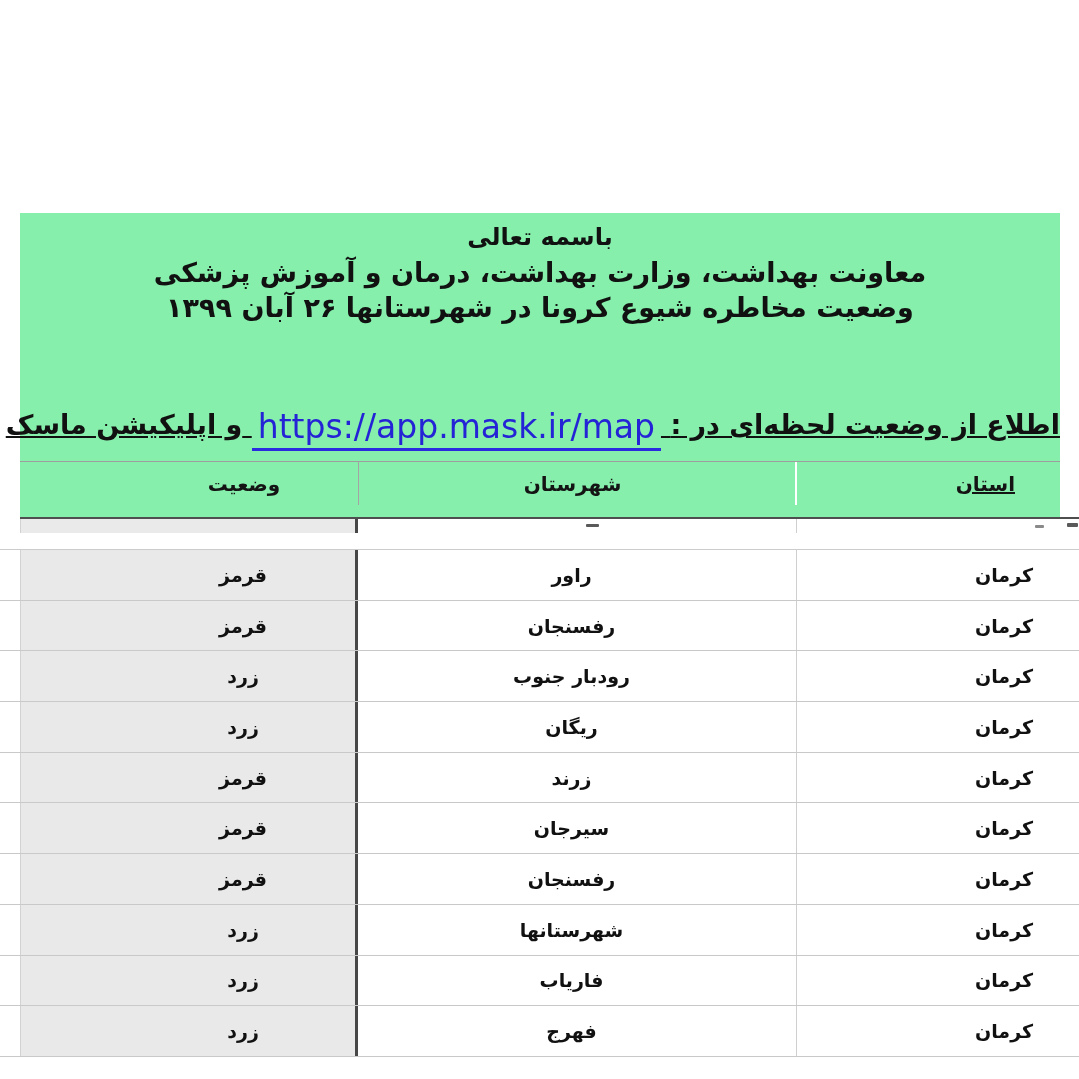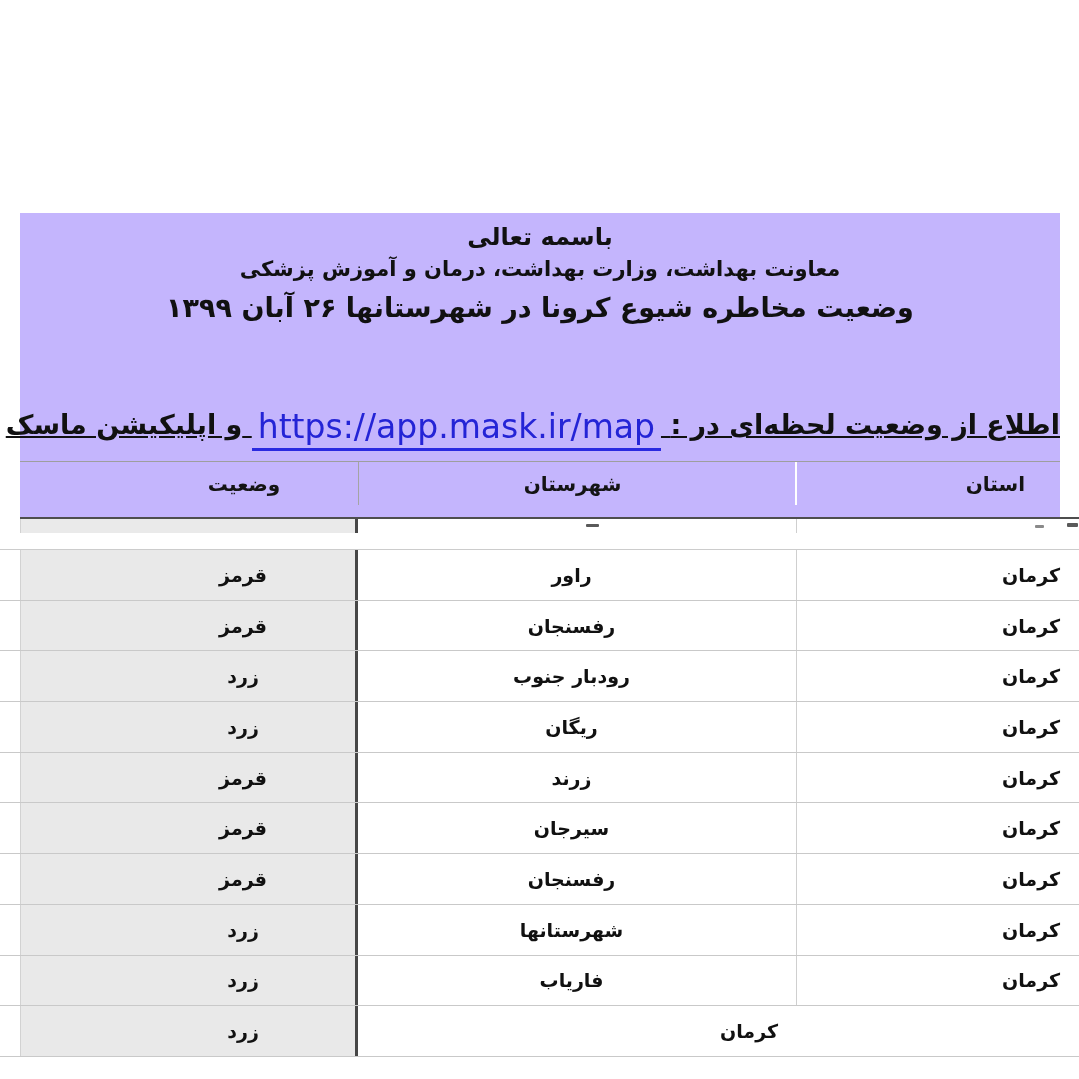--- a/index.html
+++ b/index.html
@@ -17,33 +17,33 @@
     direction: rtl;
   }
 
   
   .header-block {
     position: absolute;
     left: 20px;
     top: 213px;
     width: 1040px;
     height: 304px;
-    background: #c4b5fd;
+    background: #86efac;
     color: #111111;
   }
   .h-line {
     position: absolute;
     left: 0;
     width: 100%;
     text-align: center;
     font-weight: 700;
     white-space: nowrap;
   }
   .h-besmele { top: 10px;  font-size: 24px; }
-  .h-org     { top: 44px;  font-size: 21px; }
+  .h-org     { top: 44px;  font-size: 27px; }
   .h-title   { top: 79px;  font-size: 27px; }
   .h-legend  { top: 146px; font-size: 27px; letter-spacing: 0.5px; }
   .h-info {
     position: absolute;
     top: 186px;
     left: 0;
     width: 100%;
     height: 52px;
     line-height: 52px;
     text-align: center;
@@ -97,21 +97,22 @@
   .th-status { border-left: none; border-right: none; }
   .th-county {
     justify-content: center;
     padding-right: 9px; padding-left: 0;
     border-left: 1px solid #a4a4a4;
     border-right: 2px solid #ffffff;
     padding-left: 0px;
   }
   .th-province {
     justify-content: flex-start;   
-    padding-right: 35px;
+    padding-right: 45px;
+    text-decoration: underline;
   }
 
   
   .dark-divider {
     position: absolute;
     left: 20px;
     top: 517px;
     width: 1059px;
     height: 2px;
     background: #4e4e4e;
@@ -185,21 +186,21 @@
     font-weight: 700;
   }
   .cell-county {
     border-right: 1px solid #cfcfcf;
     justify-content: center;
     padding-right: 11px;
     font-weight: 600;
   }
   .cell-province {
     justify-content: flex-start;  
-    padding-right: 19px;
+    padding-right: 46px;
     font-weight: 600;
   }
 </style>
 </head>
 <body>
 
 <div id="page">
 
   <div class="header-block">
     <div class="h-line h-besmele">باسمه تعالی</div>
@@ -283,17 +284,18 @@
   </div>
       <div class="table-row">
     <div class="cell cell-margin"></div>
     <div class="cell cell-status">زرد</div>
     <div class="cell cell-county">فاریاب</div>
     <div class="cell cell-province">کرمان</div>
   </div>
       <div class="table-row">
     <div class="cell cell-margin"></div>
     <div class="cell cell-status">زرد</div>
+    <div class="cell cell-county">فهرج</div>
     <div class="cell cell-province">کرمان</div>
   </div>
     </div>
 
 </div>
 
 </body></html>

